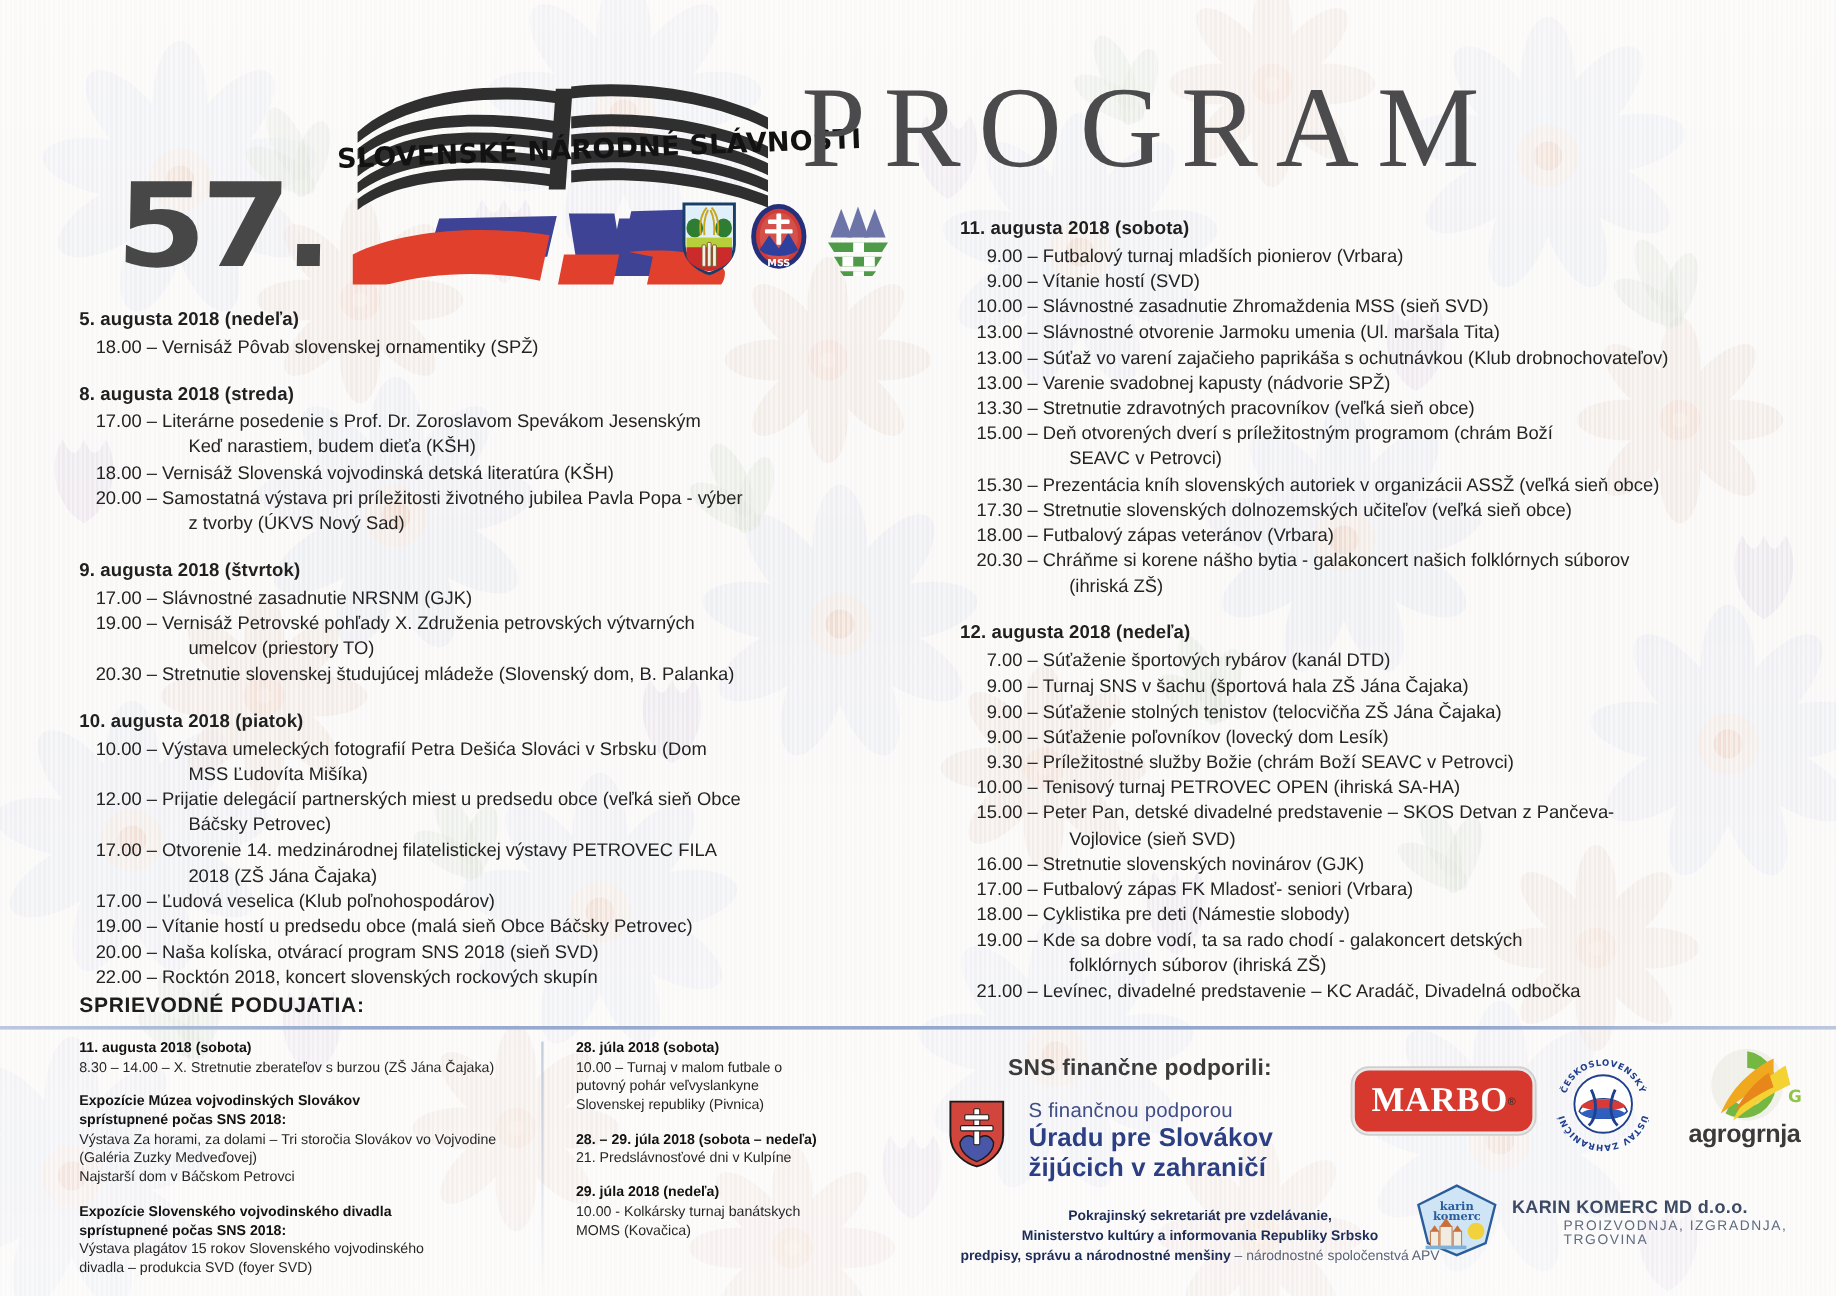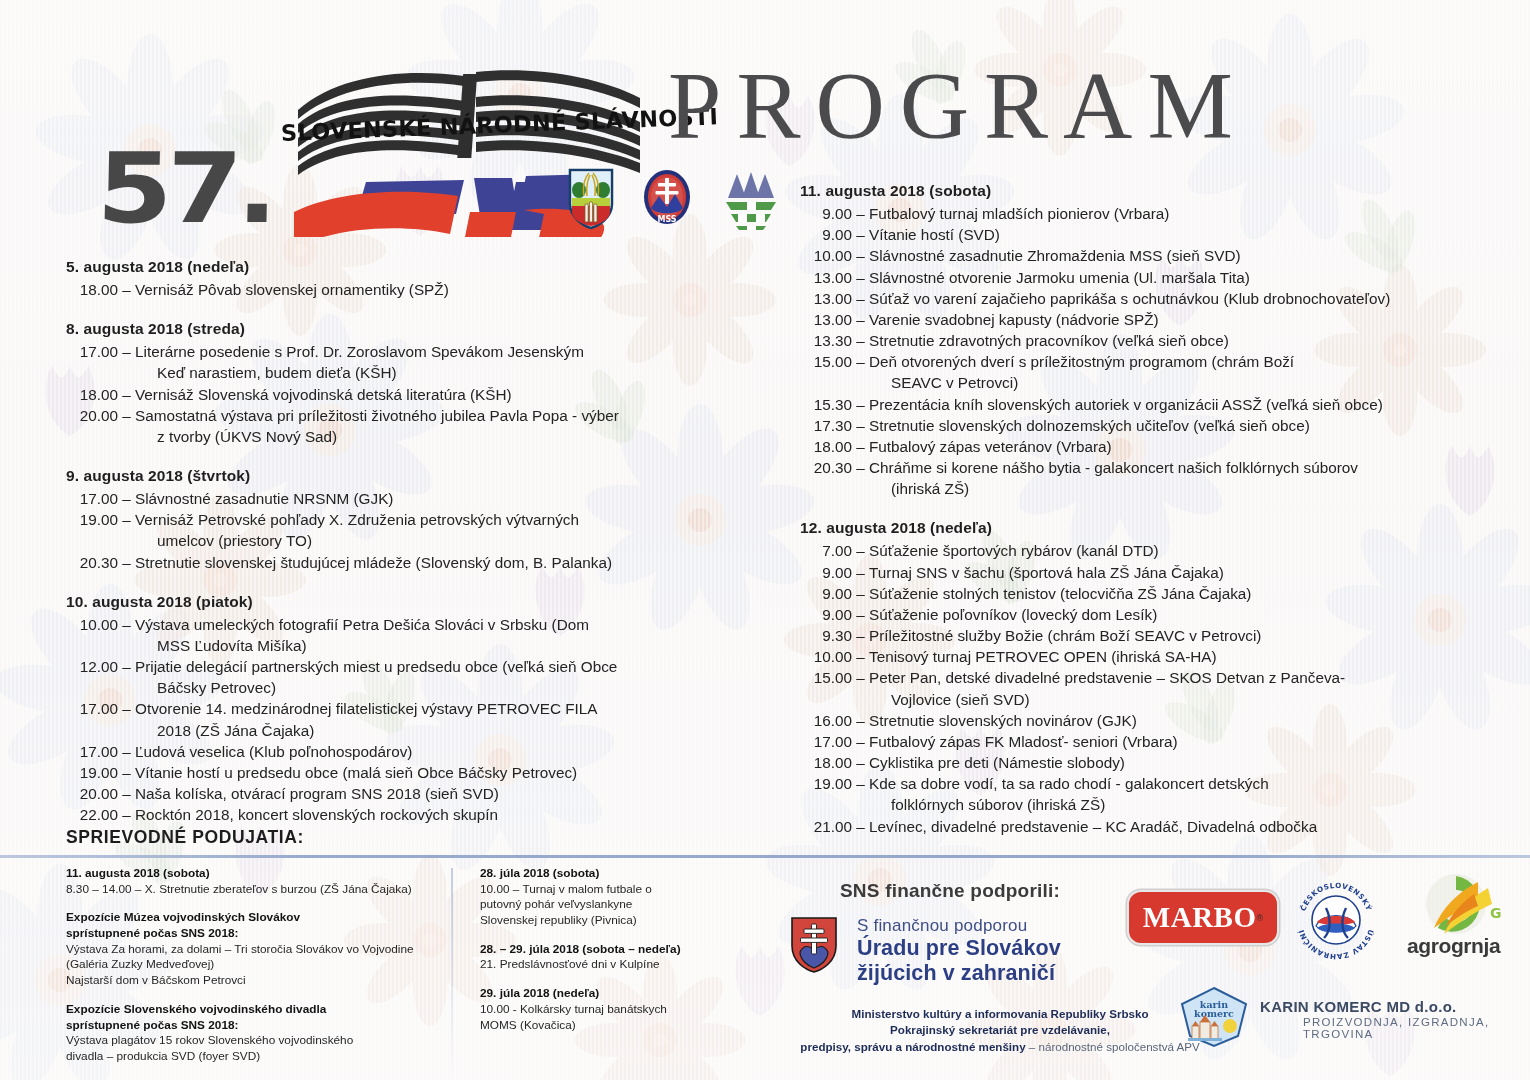--- a/index.html
+++ b/index.html
@@ -39,21 +39,21 @@
   .sns-mark { position:absolute; left:172px; top:0px; width:390px; height:175px; }
   .sns-mark svg { width:100%; height:100%; }
   .sns-words {
     position:absolute; left:185px; top:58px; width:420px;
     font-family:"DejaVu Sans", sans-serif;
     font-weight:bold; font-size:22.5px; letter-spacing:.2px;
     color:#121212; white-space:nowrap;
     transform:rotate(-2.2deg); transform-origin:left center;
   }
 
-  .emblems { position:absolute; left:568px; top:168px; display:flex; gap:28px; align-items:flex-start; }
+  .emblems { position:absolute; left:568px; top:168px; display:flex; gap:10px; align-items:flex-start; }
   .emblem svg { display:block; }
 
   .program-title {
     position:absolute; left:668px; top:58px;
     font-family:"Liberation Serif", serif;
     font-size:96px; font-weight:400; letter-spacing:15px;
     color:#4b4b4d; line-height:1;
   }
 
   
@@ -607,22 +607,22 @@
       </svg>
     </div>
 
     <div class="urad">
       <div class="l1">S finančnou podporou</div>
       <div class="l2">Úradu pre Slovákov</div>
       <div class="l2">žijúcich v zahraničí</div>
     </div>
 
     <div class="ministry">
+      <div><b>Pokrajinský sekretariát pre vzdelávanie,</b></div>
       <div><b>Ministerstvo kultúry a informovania Republiky Srbsko</b></div>
-      <div><b>Pokrajinský sekretariát pre vzdelávanie,</b></div>
       <div>
         <b>predpisy, správu a národnostné menšiny</b><span class="thin"> – národnostné spoločenstvá APV</span>
       </div>
     </div>
 
     <div class="marbo">
       <span>MARBO</span>
         <sup>®</sup>
     </div>
 

